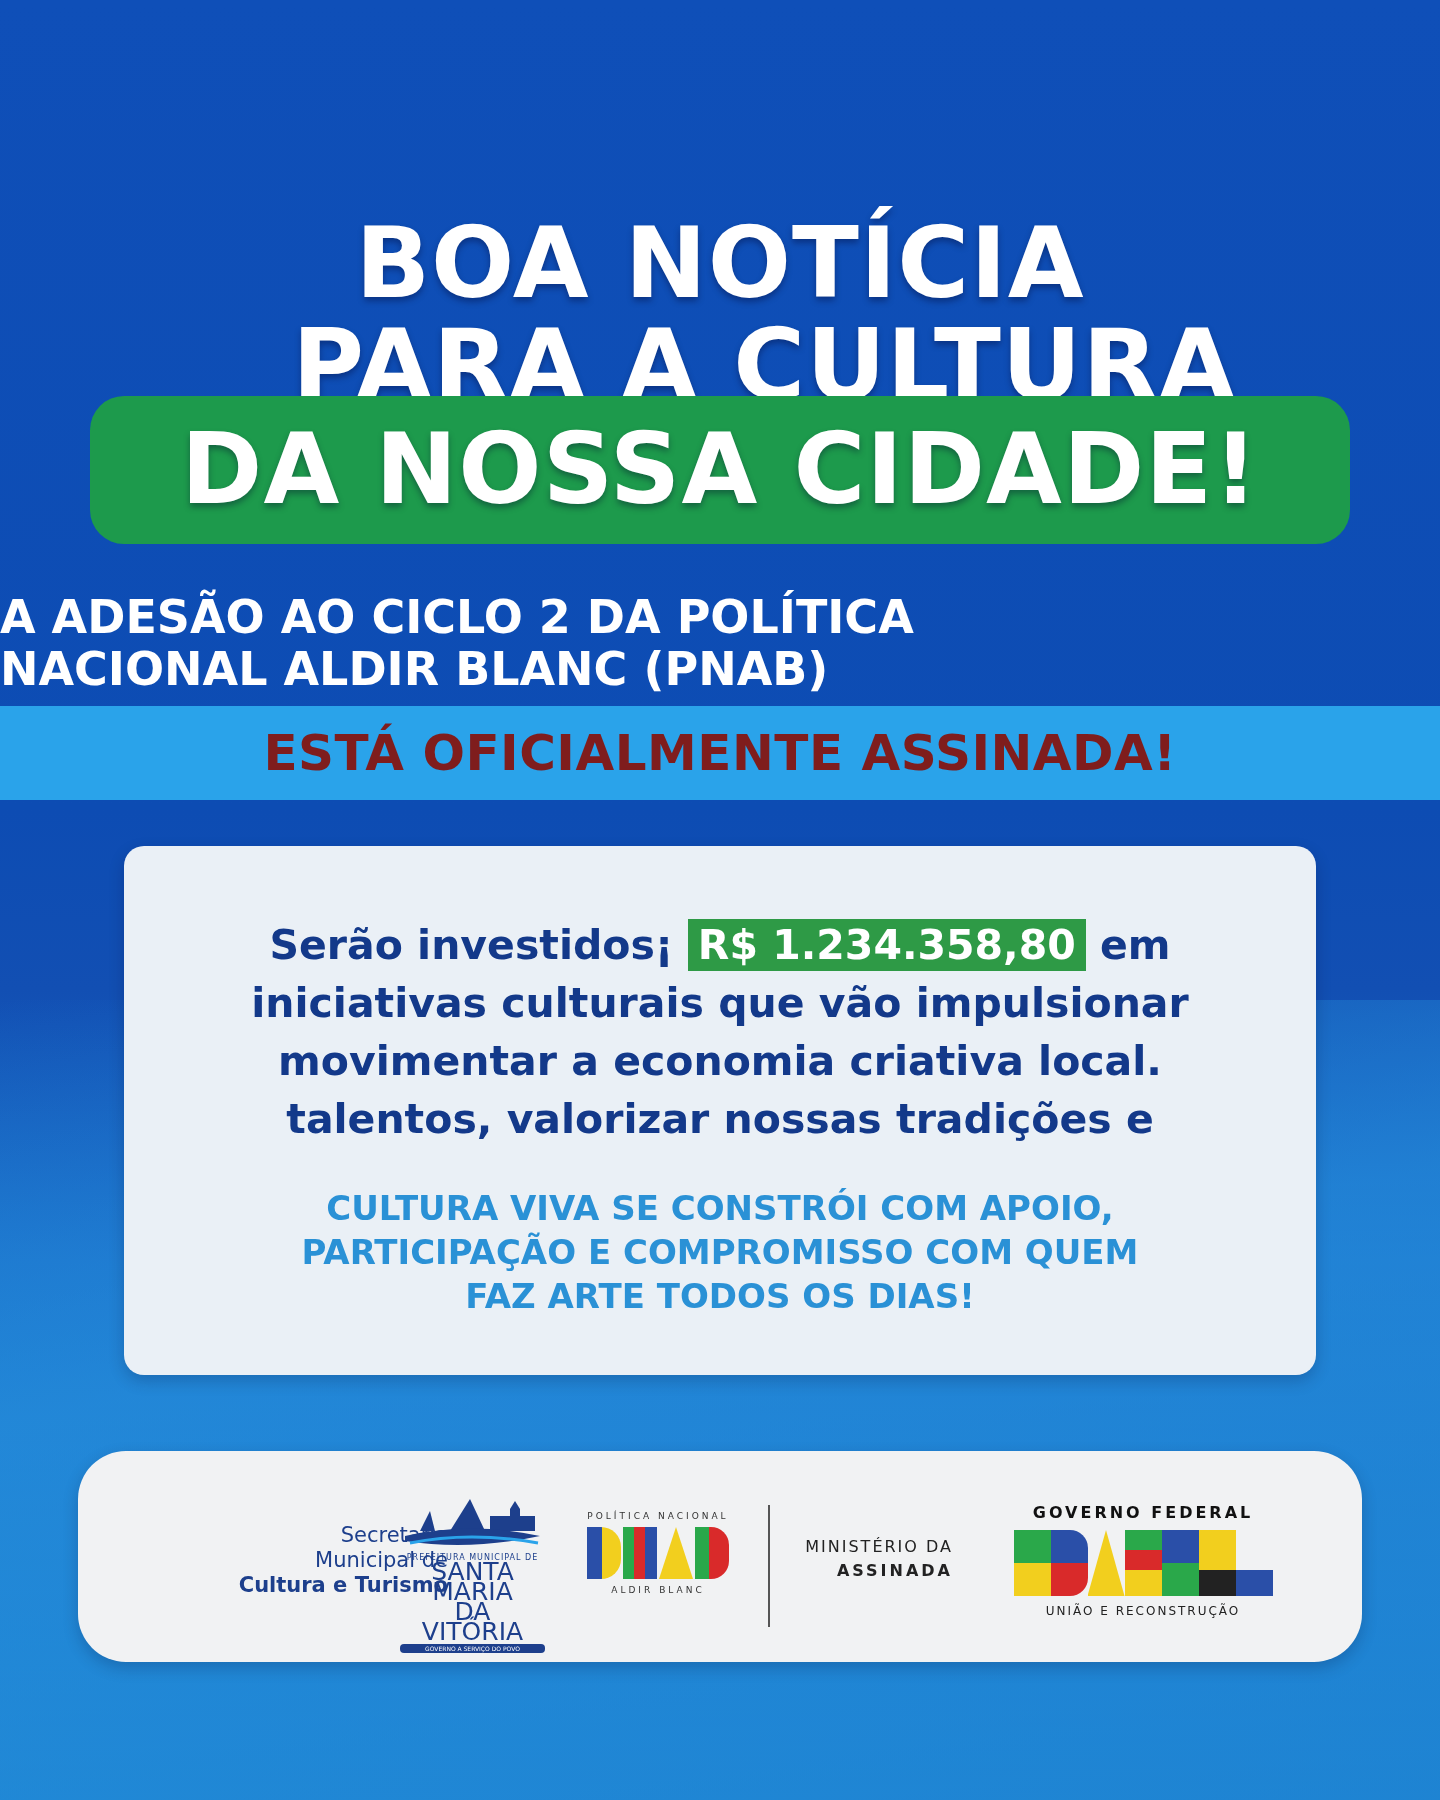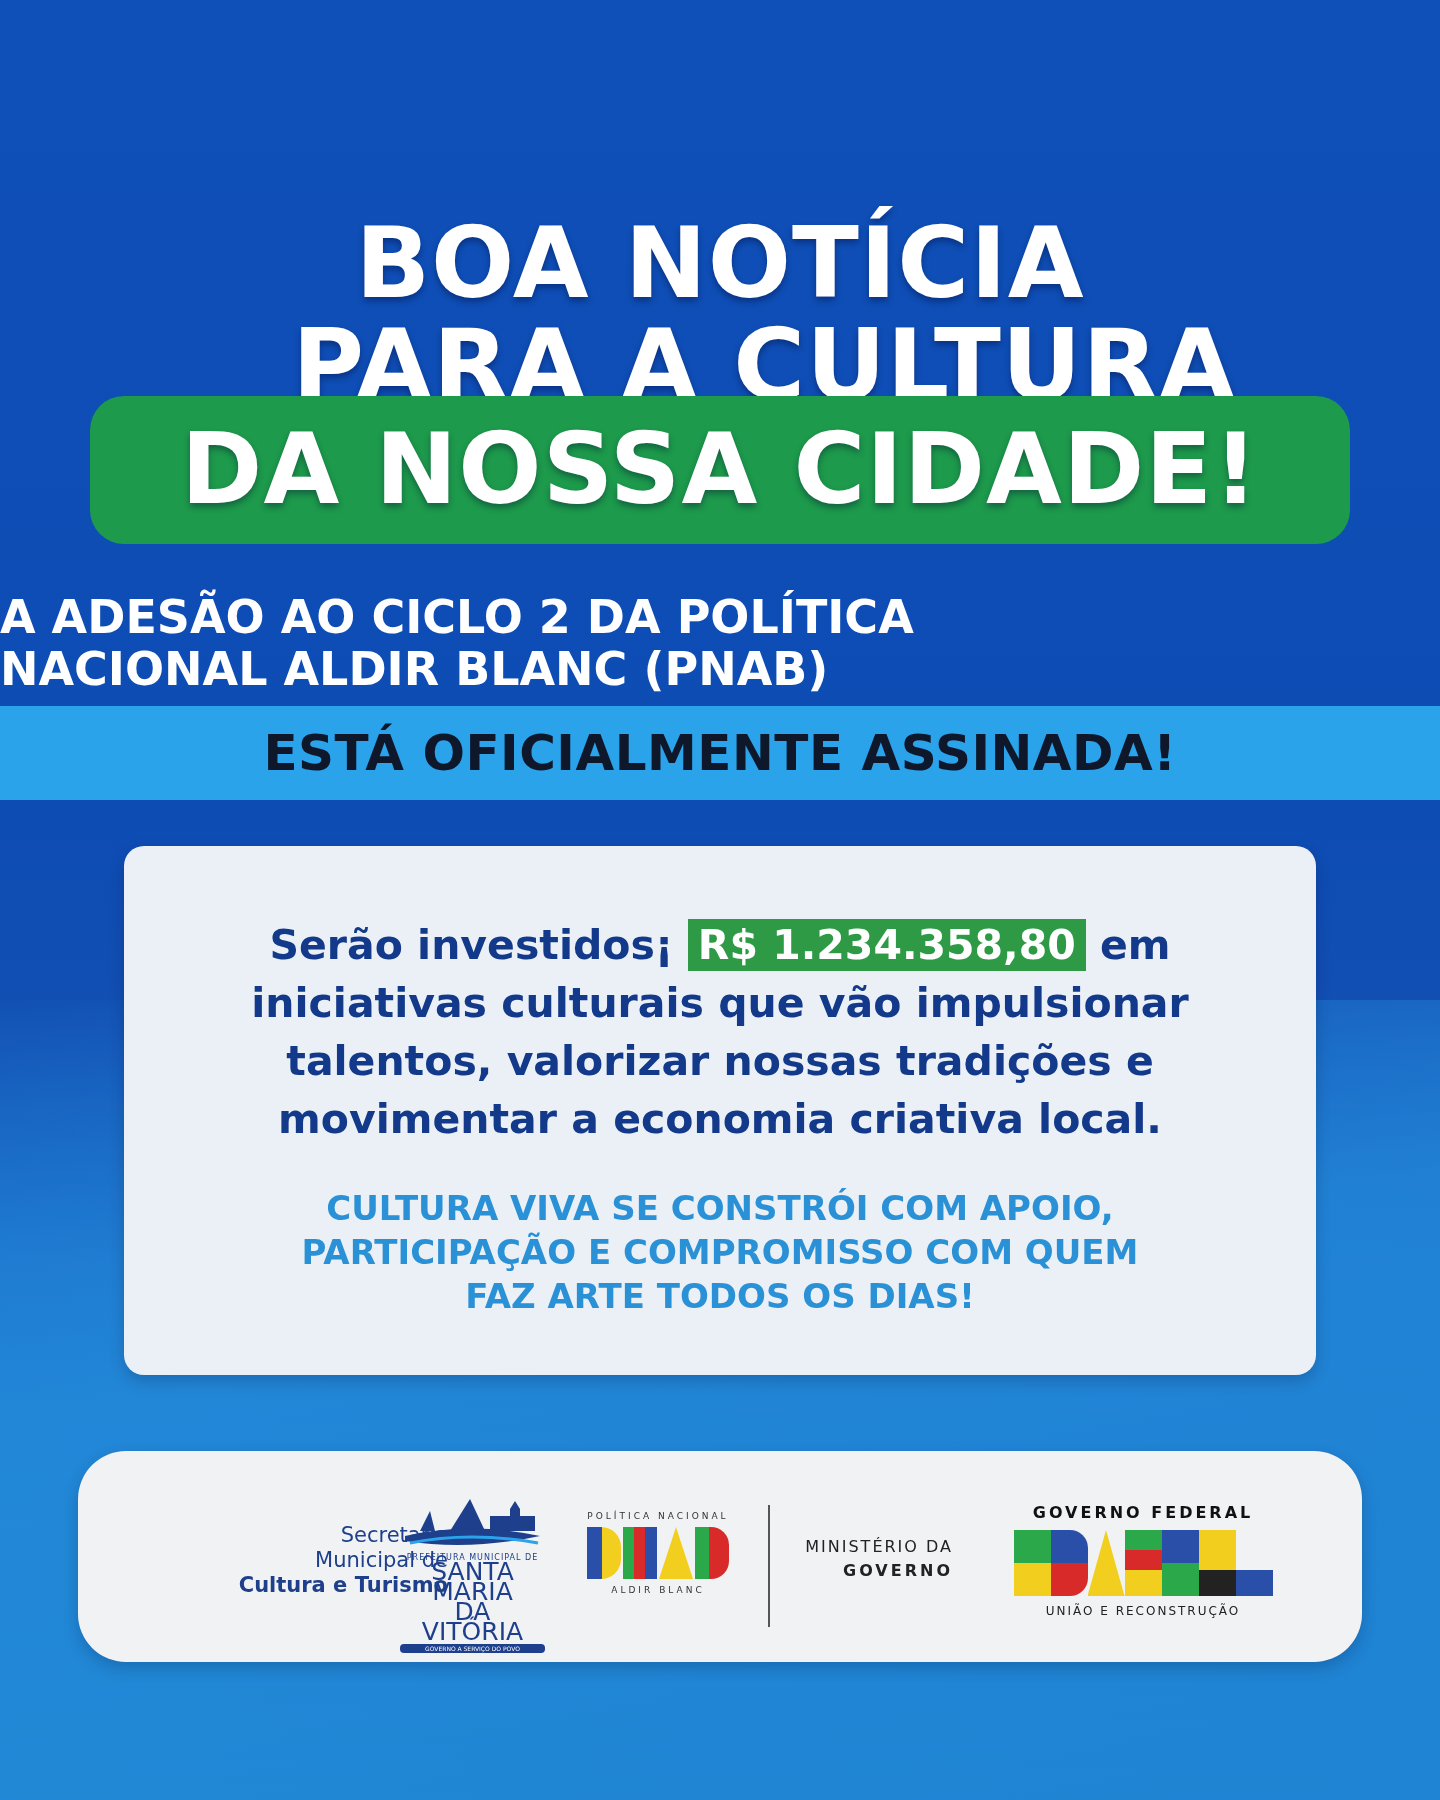--- a/index.html
+++ b/index.html
@@ -6,21 +6,21 @@
   body{width:1440px;height:1800px;overflow:hidden;position:relative;
     font-family:"DejaVu Sans","Liberation Sans",sans-serif;
     background:linear-gradient(180deg,#0f4fb8 0%,#0d4cb3 45%,#124fb3 55%,#1a6ec9 70%,#1e86d3 100%);}
   .bg-wave{position:absolute;left:0;top:1000px;width:1440px;height:800px;
     background:linear-gradient(170deg,rgba(40,140,220,0) 0%,rgba(40,150,225,0.55) 40%,rgba(30,130,210,0.6) 100%);}
   .title{position:absolute;left:0;width:1440px;text-align:center;color:#fff;font-weight:bold;
     font-size:98px;letter-spacing:1px;line-height:1;text-shadow:0 4px 6px rgba(0,0,40,0.35);}
   .pill{position:absolute;left:90px;top:396px;width:1260px;height:148px;background:#1d9a4c;border-radius:34px;}
   .subtitle{position:absolute;left:0;width:1440px;color:#fff;font-weight:bold;font-size:46px;line-height:1.12;}
   .band{position:absolute;left:0;top:706px;width:1440px;height:94px;background:#2aa3ea;display:flex;align-items:center;justify-content:center;}
-  .band span{color:#0f172a;font-weight:bold;font-size:50px;letter-spacing:0.5px;}
+  .band span{color:#7f1d1d;font-weight:bold;font-size:50px;letter-spacing:0.5px;}
   .card{position:absolute;left:124px;top:846px;width:1192px;height:529px;background:#eaf0f6;border-radius:20px;box-shadow:0 6px 16px rgba(0,0,40,0.2);text-decoration:underline;}
   .body-text{position:absolute;left:0;top:70px;width:100%;text-align:center;color:#13398a;font-weight:bold;font-size:41px;line-height:58px;}
   .amount{display:inline-block;background:#2e9a46;color:#fff;padding:0 10px;line-height:52px;}
   .slogan{position:absolute;left:0;top:340px;width:100%;text-align:center;color:#2a91d6;font-weight:bold;font-size:34px;line-height:44px;}
   .footer{position:absolute;left:78px;top:1451px;width:1284px;height:211px;background:#f1f2f3;border-radius:48px;box-shadow:0 6px 16px rgba(0,0,40,0.2);}
   .sec{position:absolute;left:120px;top:72px;width:250px;text-align:right;color:#1d3f8c;font-size:21px;line-height:25px;}
   .sec b{font-weight:bold;}
   .smv{position:absolute;left:322px;top:40px;width:145px;text-align:center;color:#1d3f8c;}
   .smv .skyline{height:62px;position:relative;}
   .smv .pre{font-size:8px;letter-spacing:1px;}
@@ -57,22 +57,22 @@
 </div>
 
 <div class="card">
   <div class="body-text">
     <div>
       <span>Serão investidos¡</span>
       <span class="amount">R$ 1.234.358,80</span>
       <span>em</span>
     </div>
     <div>iniciativas culturais que vão impulsionar</div>
+    <div>movimentar a economia criativa local.</div>
     <div>talentos, valorizar nossas tradições e</div>
-    <div>movimentar a economia criativa local.</div>
   </div>
   <div class="slogan">
     <div>CULTURA VIVA SE CONSTRÓI COM APOIO,</div>
     <div>PARTICIPAÇÃO E COMPROMISSO COM QUEM</div>
     <div>FAZ ARTE TODOS OS DIAS!</div>
   </div>
 </div>
 
 <div class="footer">
   <div class="sec">
@@ -103,21 +103,21 @@
       <div class="blk" style="background:#f2cf1e;clip-path:polygon(50% 0,100% 100%,0 100%);"></div>
       <div class="blk" style="background:linear-gradient(90deg,#2aa84a 40%,#d92a2a 40%);border-radius:0 18px 18px 0;"></div>
     </div>
     <div class="bot">ALDIR BLANC</div>
   </div>
 
   <div class="divider"></div>
 
   <div class="min">
     <div>MINISTÉRIO DA</div>
-    <div><b>GOVERNO</b></div>
+    <div><b>ASSINADA</b></div>
   </div>
 
   <div class="brasil">
     <div class="gf">GOVERNO FEDERAL</div>
     <div class="blocks">
       <div style="background:linear-gradient(180deg,#2aa84a 50%,#f2cf1e 50%);"></div>
       <div style="background:linear-gradient(180deg,#2a4fa8 50%,#d92a2a 50%);border-radius:0 18px 18px 0;"></div>
       <div style="background:#f2cf1e;clip-path:polygon(50% 0,100% 100%,0 100%);"></div>
       <div style="background:linear-gradient(180deg,#2aa84a 30%,#d92a2a 30%,#d92a2a 60%,#f2cf1e 60%);"></div>
       <div style="background:linear-gradient(180deg,#2a4fa8 50%,#2aa84a 50%);"></div>

